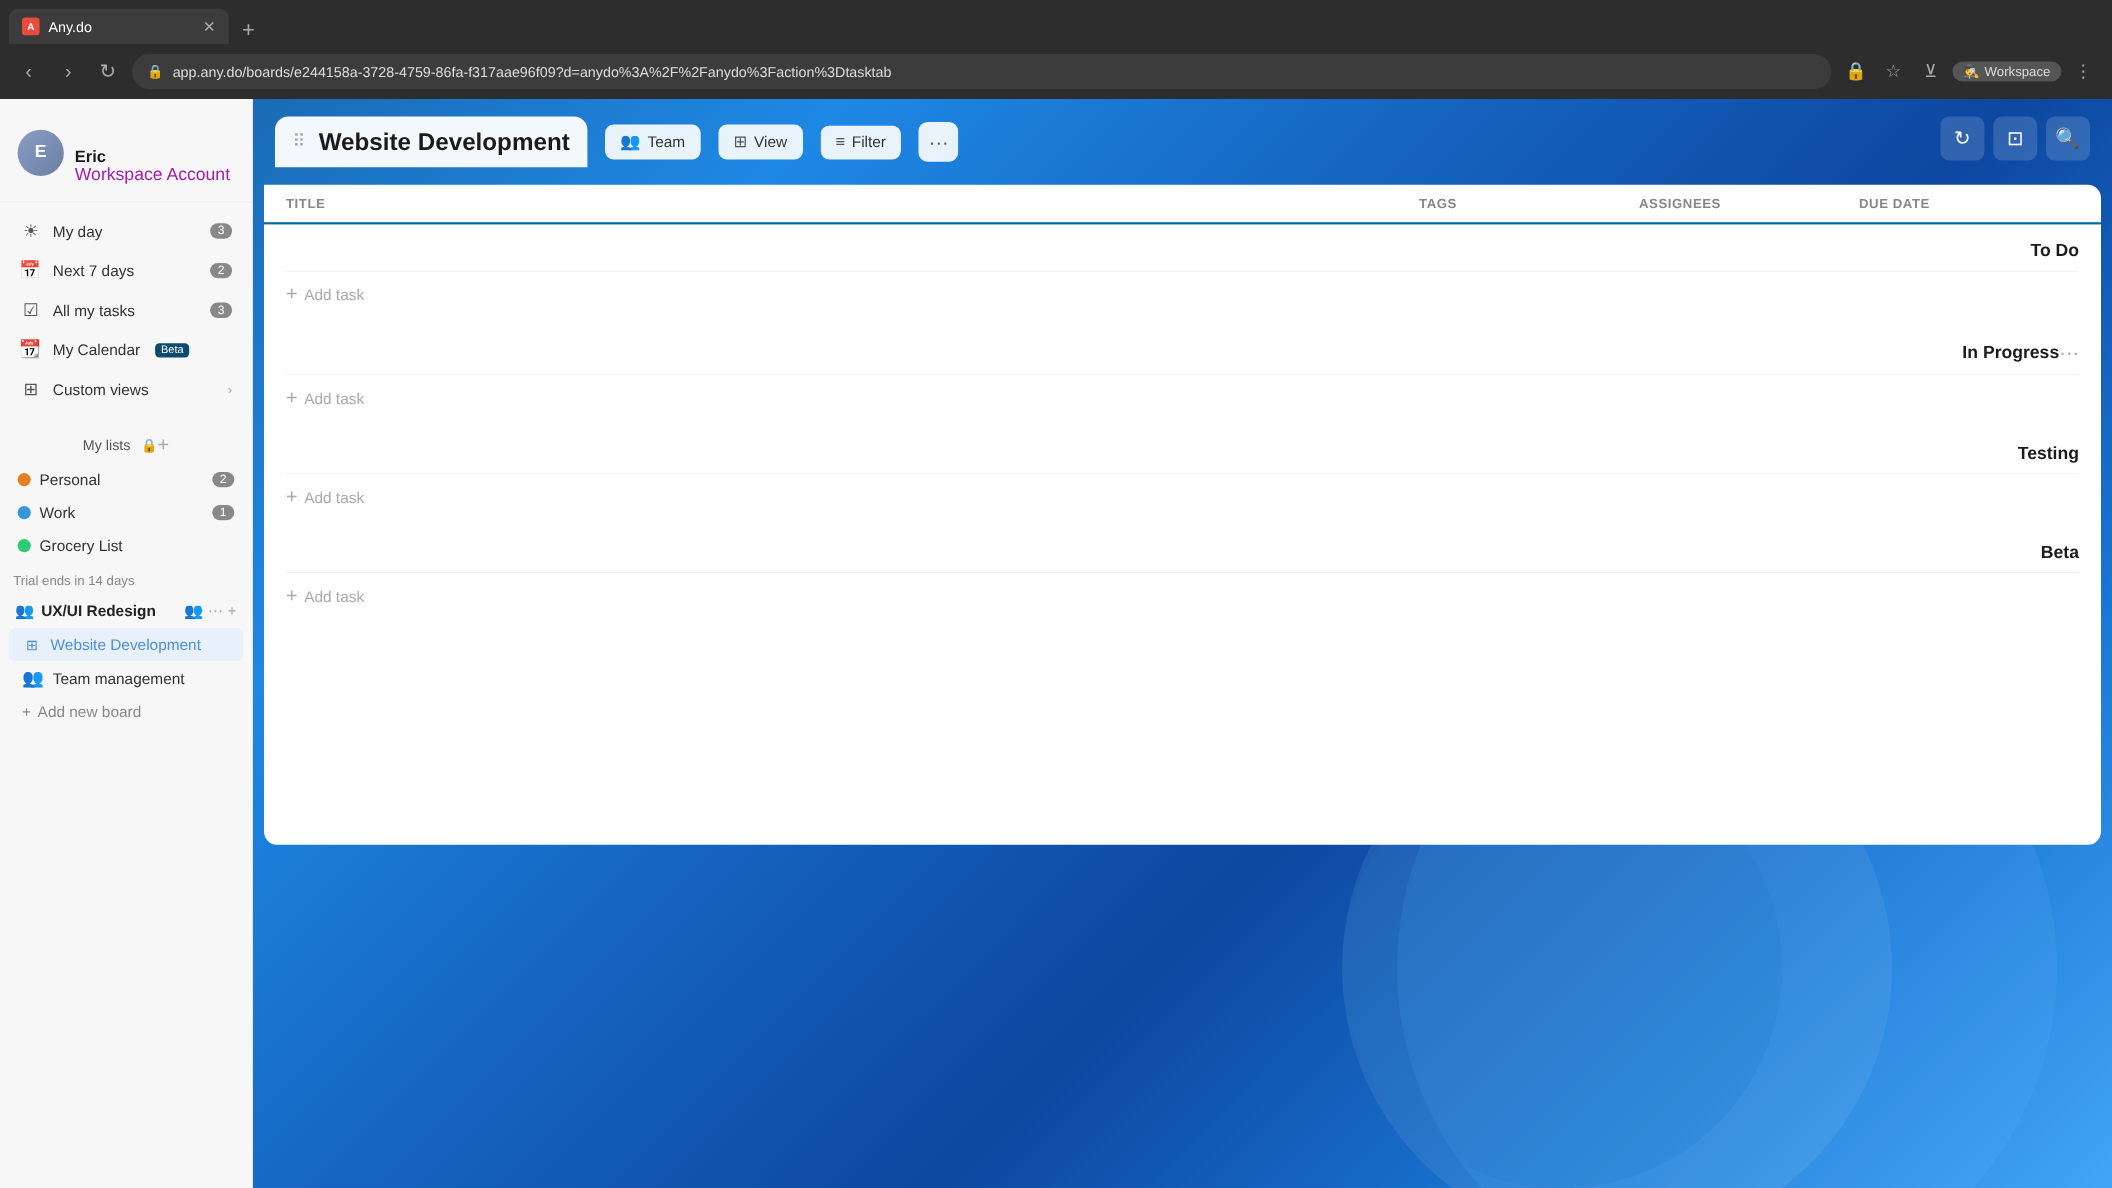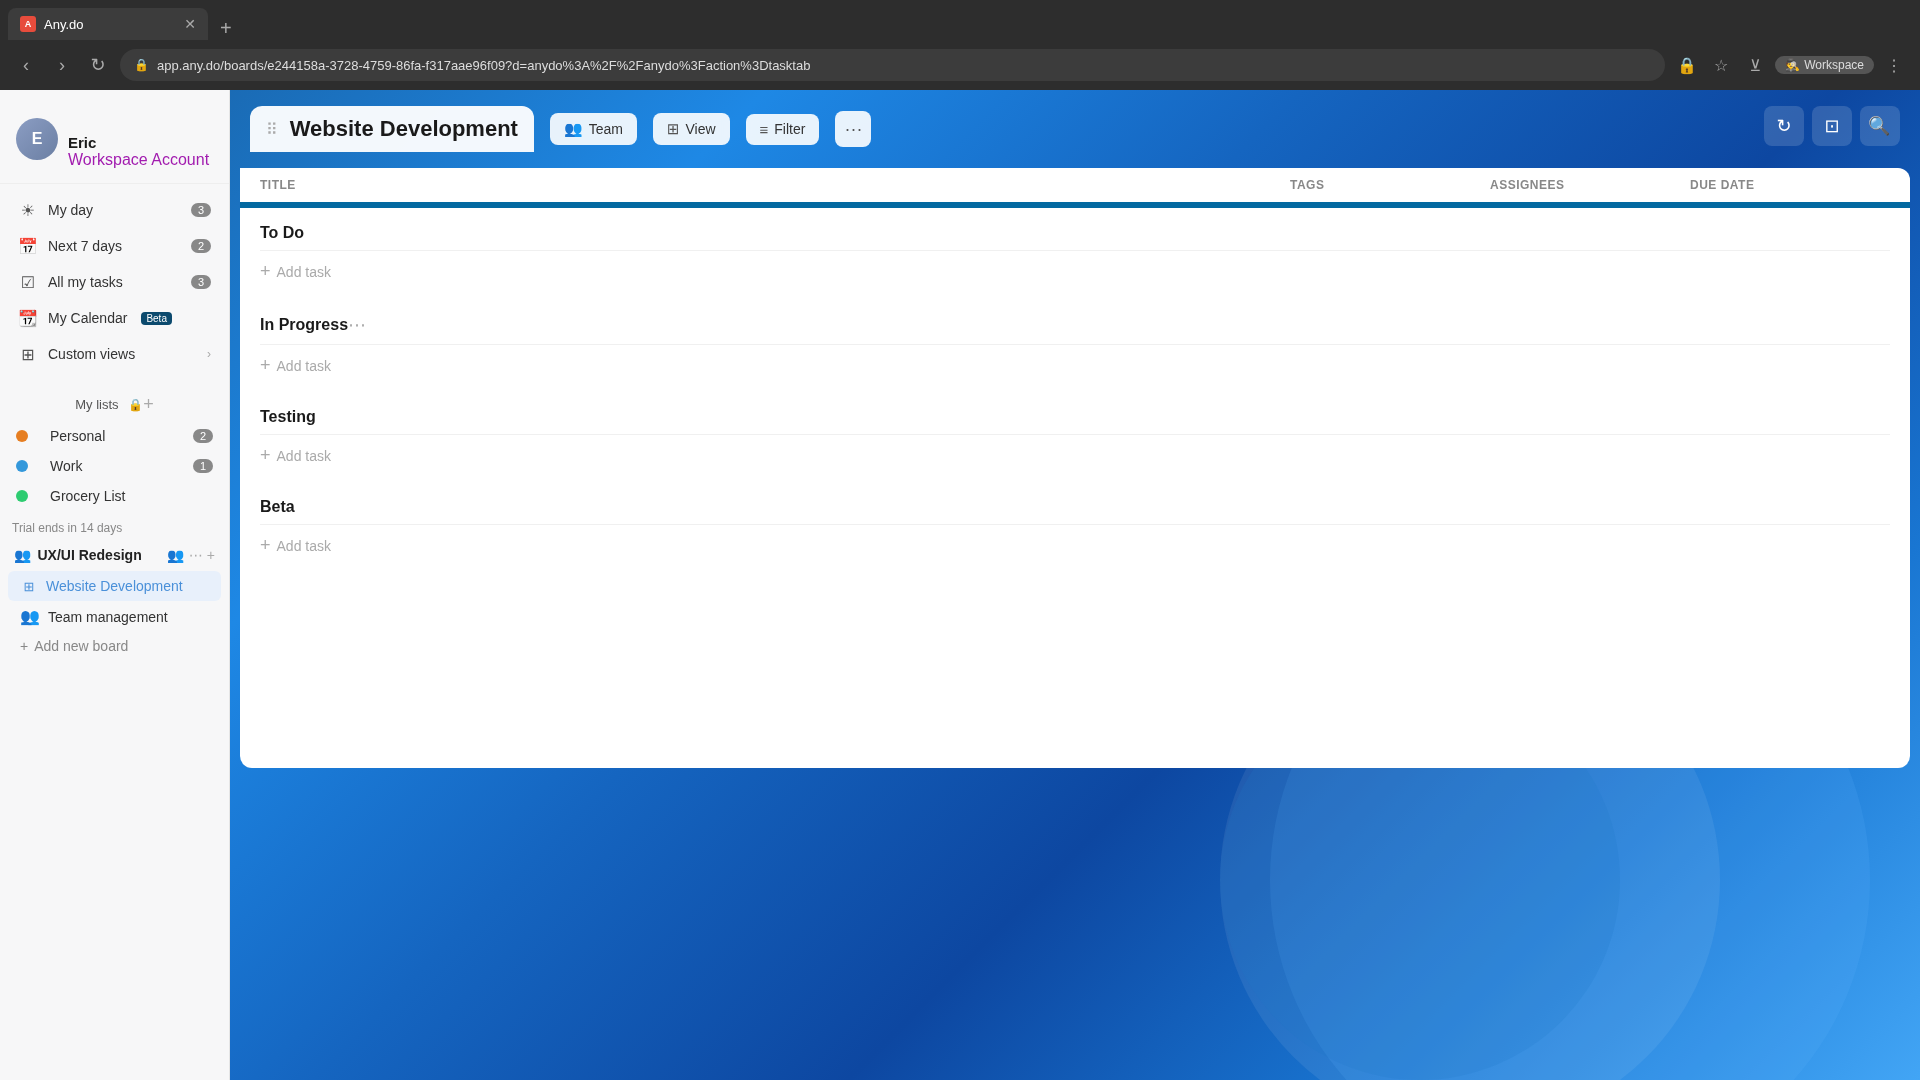--- a/index.html
+++ b/index.html
@@ -34,21 +34,21 @@
     .nav-section { padding: 8px 8px; }
     .nav-item { display: flex; align-items: center; gap: 10px; padding: 8px 10px; border-radius: 8px; cursor: pointer; color: #333; font-size: 14px; }
     .nav-item .nav-icon { width: 20px; height: 20px; display: flex; align-items: center; justify-content: center; font-size: 16px; color: #555; }
     .nav-item .badge { background: #888; color: white; border-radius: 10px; font-size: 11px; padding: 1px 7px; margin-left: auto; }
     .nav-item .beta-badge { background: #0c4a6e; color: white; border-radius: 4px; font-size: 10px; padding: 1px 5px; margin-left: 4px; }
     .nav-item .chevron { margin-left: auto; color: #aaa; font-size: 12px; }
 
     .section-header { display: flex; align-items: center; justify-content: center; padding: 14px 12px 6px; font-size: 13px; color: #555; font-weight: 400; }
     .section-header .add-btn { color: #aaa; font-size: 18px; cursor: pointer; }
 
-    .list-item { display: flex; align-items: center; gap: 22px; padding: 7px 12px; cursor: pointer; font-size: 14px; color: #333; border-radius: 6px; margin: 0 4px; }
+    .list-item { display: flex; align-items: center; gap: 8px; padding: 7px 12px; cursor: pointer; font-size: 14px; color: #333; border-radius: 6px; margin: 0 4px; }
     .list-item .list-dot { width: 12px; height: 12px; border-radius: 50%; background: #ccc; flex-shrink: 0; }
     .list-item .list-count { margin-left: auto; background: #888; color: white; border-radius: 10px; font-size: 11px; padding: 1px 7px; }
 
     .trial-notice { font-size: 12px; color: #888; padding: 10px 12px 4px; }
 
     .workspace-section { padding: 0 4px; }
     .workspace-header { display: flex; align-items: center; justify-content: space-between; padding: 8px 10px; border-radius: 6px; cursor: pointer; }
     .workspace-title { display: flex; align-items: center; gap: 6px; font-size: 14px; font-weight: 600; color: #222; }
     .workspace-actions { display: flex; align-items: center; gap: 4px; color: #aaa; font-size: 14px; }
     .workspace-board { display: flex; align-items: center; gap: 8px; padding: 6px 12px; cursor: pointer; font-size: 14px; color: #4a90d9; border-radius: 6px; margin: 0 4px; }
@@ -73,26 +73,26 @@
     .board-handle { color: #aaa; font-size: 16px; cursor: grab; }
     .board-title { font-size: 22px; font-weight: 700; color: #1a1a1a; }
     .header-btn { display: flex; align-items: center; gap: 6px; padding: 7px 14px; background: rgba(255,255,255,0.9); border-radius: 8px; cursor: pointer; font-size: 14px; color: #333; border: none; backdrop-filter: blur(4px); }
     .header-btn .btn-icon { font-size: 15px; color: #555; }
     .header-more { width: 36px; height: 36px; background: rgba(255,255,255,0.9); border-radius: 8px; display: flex; align-items: center; justify-content: center; cursor: pointer; font-size: 18px; color: #555; }
     .top-right-actions { position: absolute; top: 16px; right: 20px; display: flex; align-items: center; gap: 8px; }
     .tr-btn { width: 40px; height: 40px; background: rgba(255,255,255,0.15); border-radius: 8px; display: flex; align-items: center; justify-content: center; cursor: pointer; color: white; font-size: 18px; }
 
     
     .board-panel { position: relative; z-index: 10; margin: 0 10px 10px; background: white; border-radius: 0 12px 12px 12px; flex: 1; overflow: hidden; display: flex; flex-direction: column; max-height: 600px; }
-    .board-columns-header { display: grid; grid-template-columns: 1fr 200px 200px 200px; border-bottom: 6px solid #0369a1; padding: 10px 20px; }
+    .board-columns-header { display: grid; grid-template-columns: 1fr 200px 200px 200px; border-bottom: 2px solid #0369a1; padding: 10px 20px; }
     .col-header { font-size: 12px; font-weight: 600; color: #888; text-transform: uppercase; letter-spacing: 0.5px; }
 
     .board-sections { overflow-y: auto; flex: 1; }
     .board-section { padding: 0; }
-    .section-title-row { display: flex; align-items: center; justify-content: flex-start; padding: 16px 20px 8px; }
+    .section-title-row { display: flex; align-items: center; justify-content: flex-end; padding: 16px 20px 8px; }
     .section-title { font-size: 16px; font-weight: 700; color: #1a1a1a; }
     .section-more { color: #aaa; font-size: 18px; cursor: pointer; }
     .section-divider { border: none; border-top: 1px solid #f0f0f0; margin: 0 20px; }
     .add-task-row { display: flex; align-items: center; gap: 6px; padding: 10px 20px 16px; color: #aaa; font-size: 14px; cursor: pointer; }
     .add-task-plus { font-size: 18px; }
     @keyframes blink { 0%,50% { opacity: 1; } 51%,100% { opacity: 0; } }
   </style>
 </head>
 <body>
 

